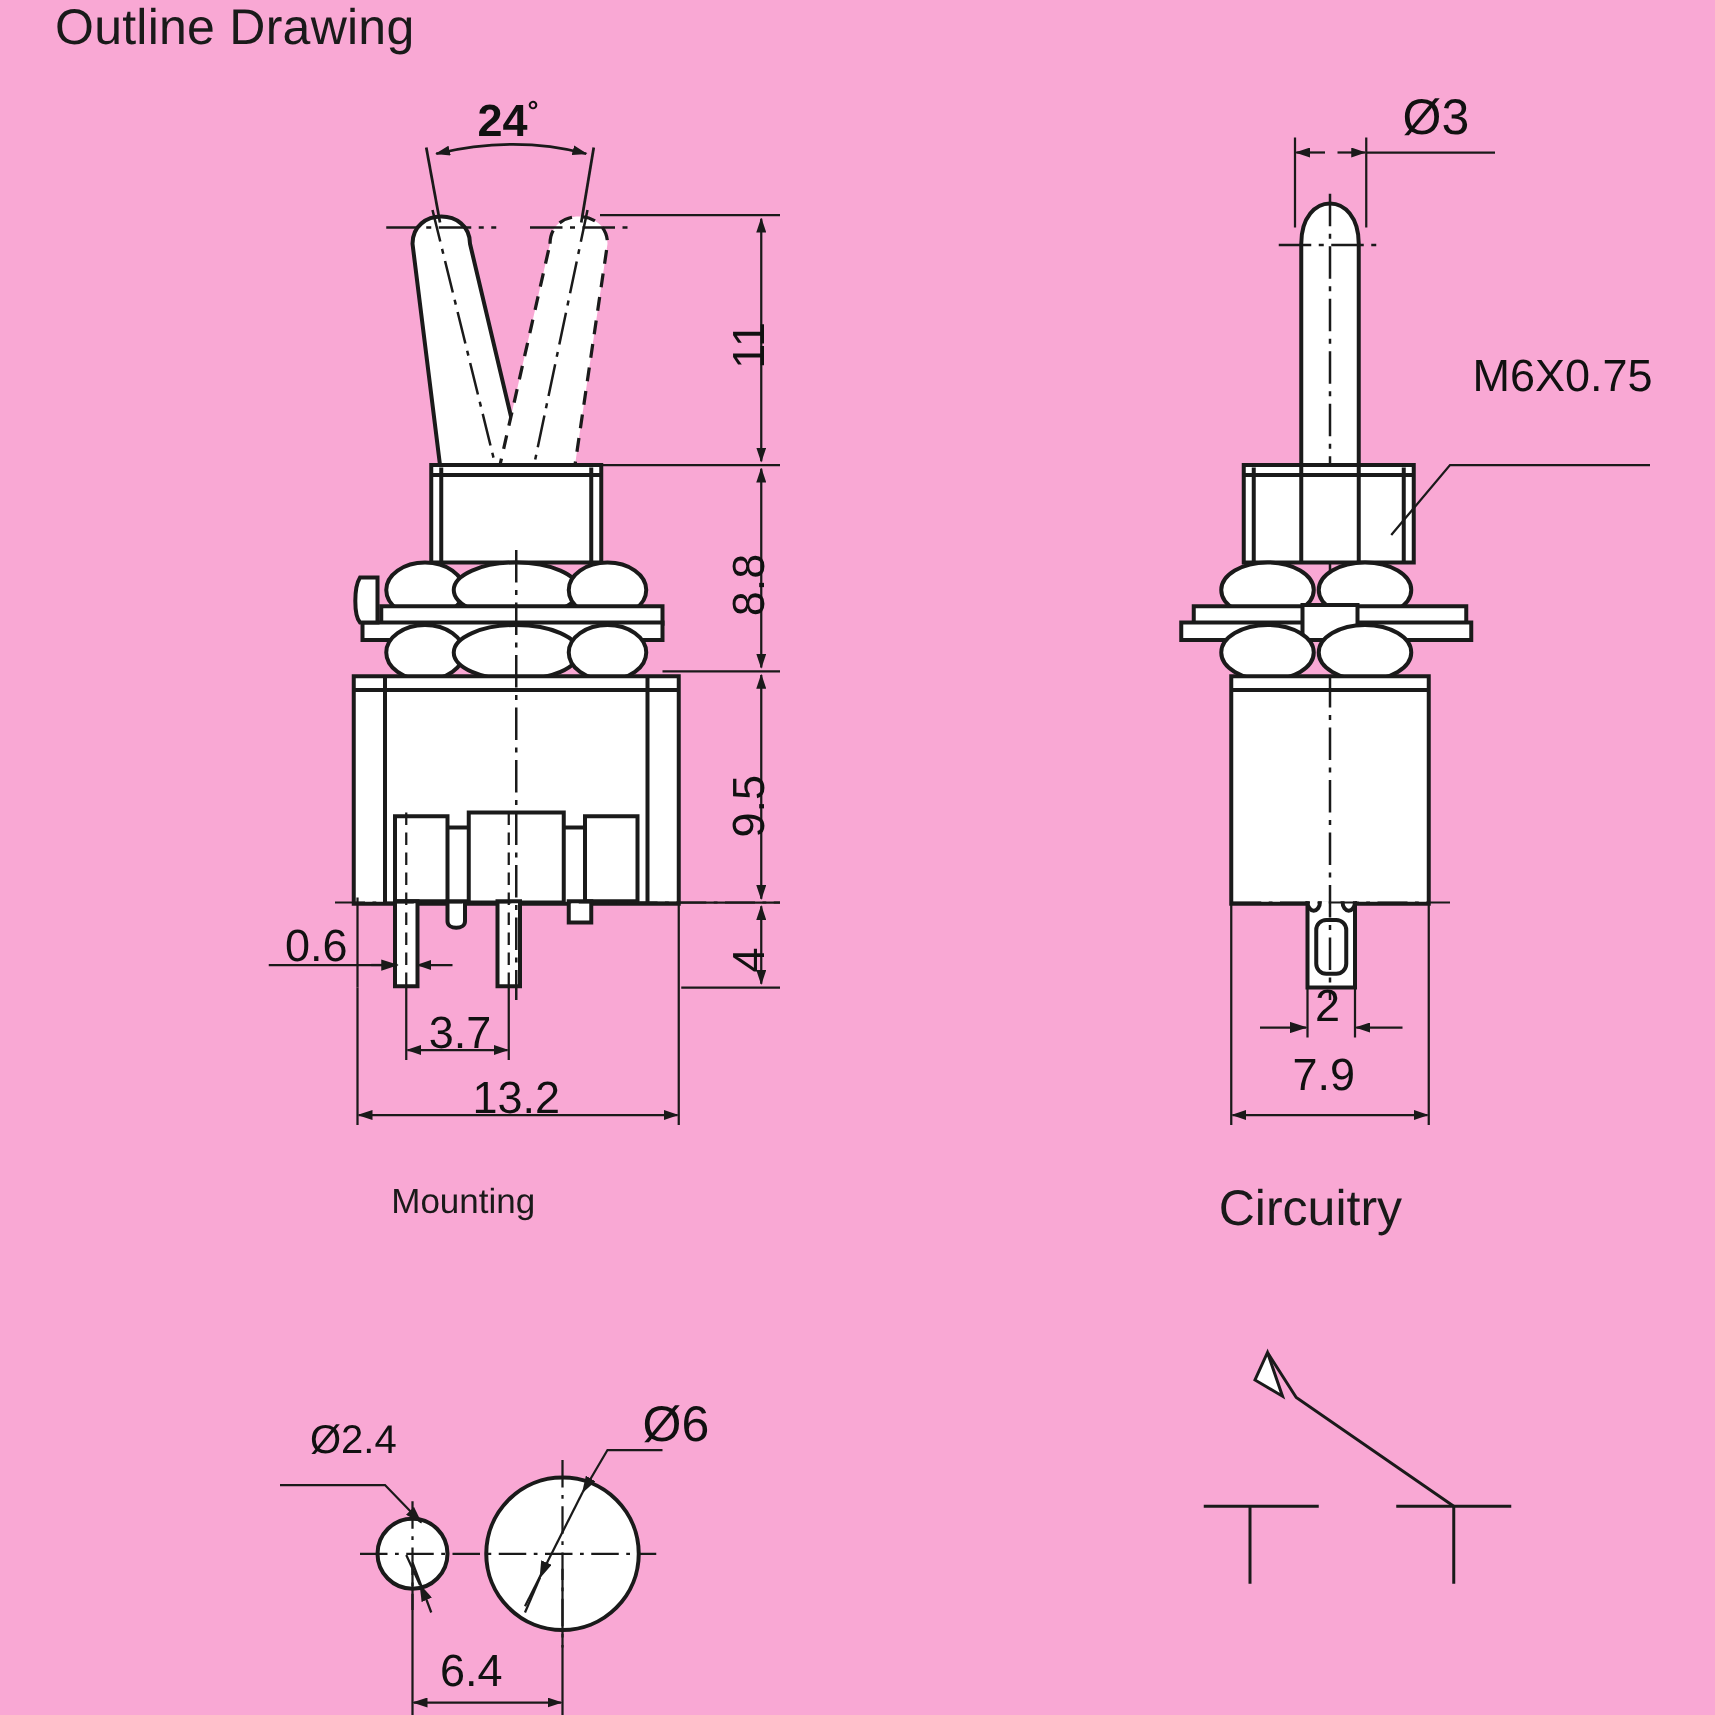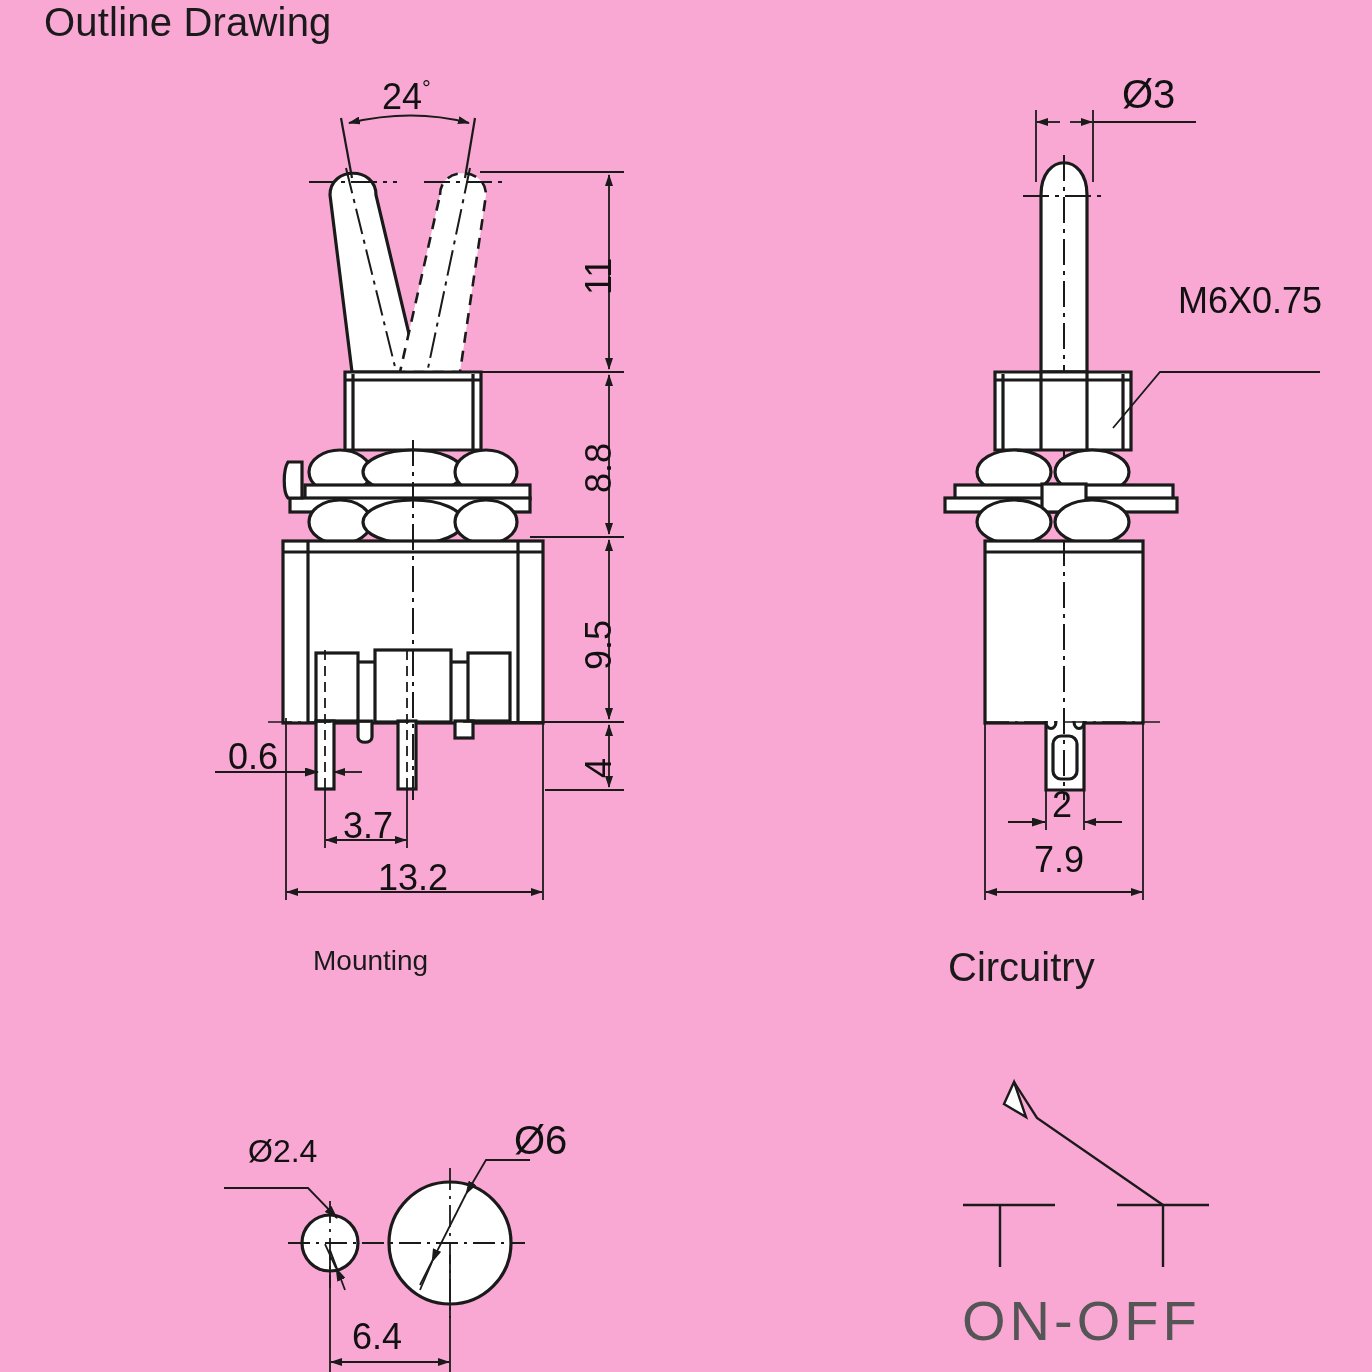--- a/index.html
+++ b/index.html
@@ -33,21 +33,21 @@
     top: 0px;
     font-size: 40px;
     letter-spacing: 0.2px;
   }
   #label-mounting {
     left: 313px;
     top: 945px;
     font-size: 28px;
   }
   #label-circuitry {
-    left: 948px;
+    left: 975px;
     top: 945px;
     font-size: 40px;
   }
   .dim {
     position: absolute;
     font-family: "Liberation Sans", sans-serif;
     color: #111111;
     white-space: nowrap;
     font-size: 36px;
   }
@@ -313,21 +313,21 @@
         </g>
 
         <g stroke-width="2.4">
           <line x1="1117" y1="1205" x2="1209" y2="1205"></line>
           <line x1="1163" y1="1205" x2="1163" y2="1267"></line>
         </g>
       </g>
     </g>
   </svg>
 
-  <div class="dim" style="left:382px; top:76px;">
+  <div class="dim" style="left:382px; top:76px;font-weight:bold;">
     <span>24</span><span style="font-size:22px; vertical-align:super;">°</span>
   </div>
 
   <div class="dim dim-rot" style="left:578px; top:295px;">11</div>
 
   <div class="dim dim-rot" style="left:578px; top:493px;">8.8</div>
 
   <div class="dim dim-rot" style="left:578px; top:670px;">9.5</div>
 
   <div class="dim dim-rot" style="left:578px; top:778px;">4</div>
@@ -349,15 +349,14 @@
   <div class="title-text" id="label-mounting">Mounting</div>
 
   <div class="title-text" id="label-circuitry">Circuitry</div>
 
   <div class="dim" style="left:222px; top:1133px; font-size:32px;margin-left:26px;">Ø2.4</div>
 
   <div class="dim" style="left:480px; top:1118px; font-size:40px;margin-left:34px;">Ø6</div>
 
   <div class="dim" style="left:352px; top:1316px;">6.4</div>
 
-  <div class="dim" style="left:962px; top:1288px; font-size:56px; letter-spacing:4px; color:#555555; font-family:'Liberation Sans', sans-serif;">ON-OFF</div>
 
 </div>
 
 </body></html>

